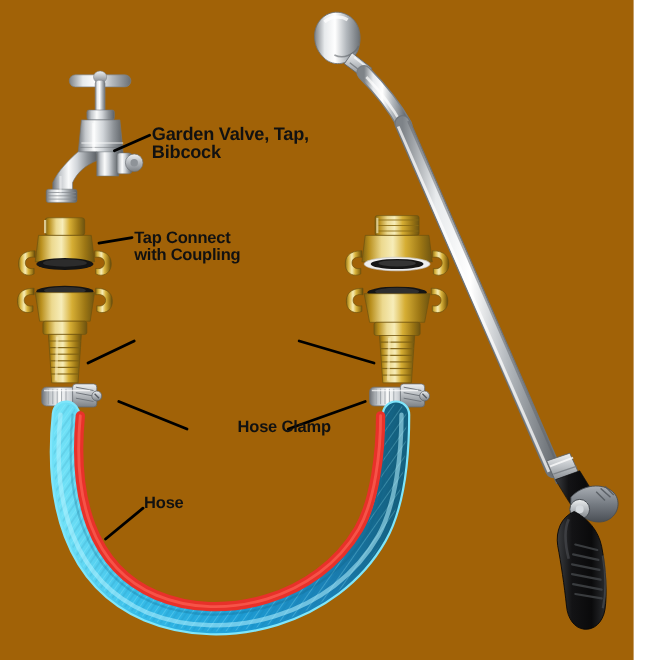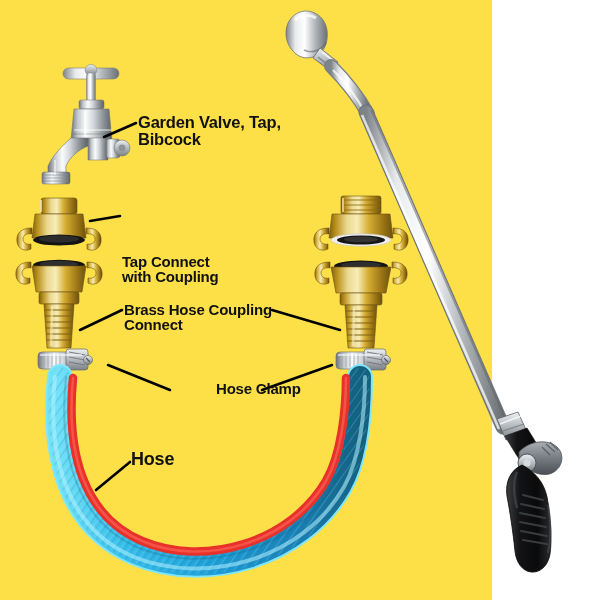--- a/index.html
+++ b/index.html
@@ -1,25 +1,25 @@
 <!DOCTYPE html>
 <html><head>
 <meta charset="utf-8">
 <style>
   html,body{margin:0;padding:0;background:#ffffff;}
   body{width:600px;height:600px;font-family:"Liberation Sans",sans-serif;overflow:hidden;}
-  #stage{position:relative;width:492px;height:600px;background:#fde047;}
+  #stage{position:relative;width:576px;height:600px;background:#a16207;}
 
   .label{position:absolute;color:#111;font-weight:700;line-height:1.02;
          font-family:"Liberation Sans",sans-serif;letter-spacing:-0.2px;white-space:pre;}
   .l-garden{left:138px;top:114px;font-size:16.5px;}
-  .l-tapconn{left:122px;top:209px;font-size:15px;margin-top:45px;}
+  .l-tapconn{left:122px;top:209px;font-size:15px;}
   .l-brass{left:124px;top:302px;font-size:15px;}
   .l-clamp{left:172px;top:381px;font-size:15px;margin-left:44px;}
-  .l-hose{left:131px;top:450px;font-size:18px;}
+  .l-hose{left:131px;top:450px;font-size:15px;}
 
   svg.overlay{position:absolute;left:0;top:0;width:600px;height:600px;}
 </style>
 </head>
 <body>
 
 <div id="stage">
 
   <svg class="overlay" viewBox="0 0 600 600">
     <defs>
@@ -298,18 +298,16 @@
       <path d="M108 365 L170 390"></path>
       <path d="M332 365 L262 390"></path>
       <path d="M96 490 L130 462"></path>
     </g>
   </svg>
 
   <div class="label l-garden">Garden Valve, Tap,
 Bibcock</div>
   <div class="label l-tapconn">Tap Connect
 with Coupling</div>
-  <div class="label l-brass">Brass Hose Coupling
-Connect</div>
   <div class="label l-clamp">Hose Clamp</div>
   <div class="label l-hose">Hose</div>
 
 </div>
 
 </body></html>

